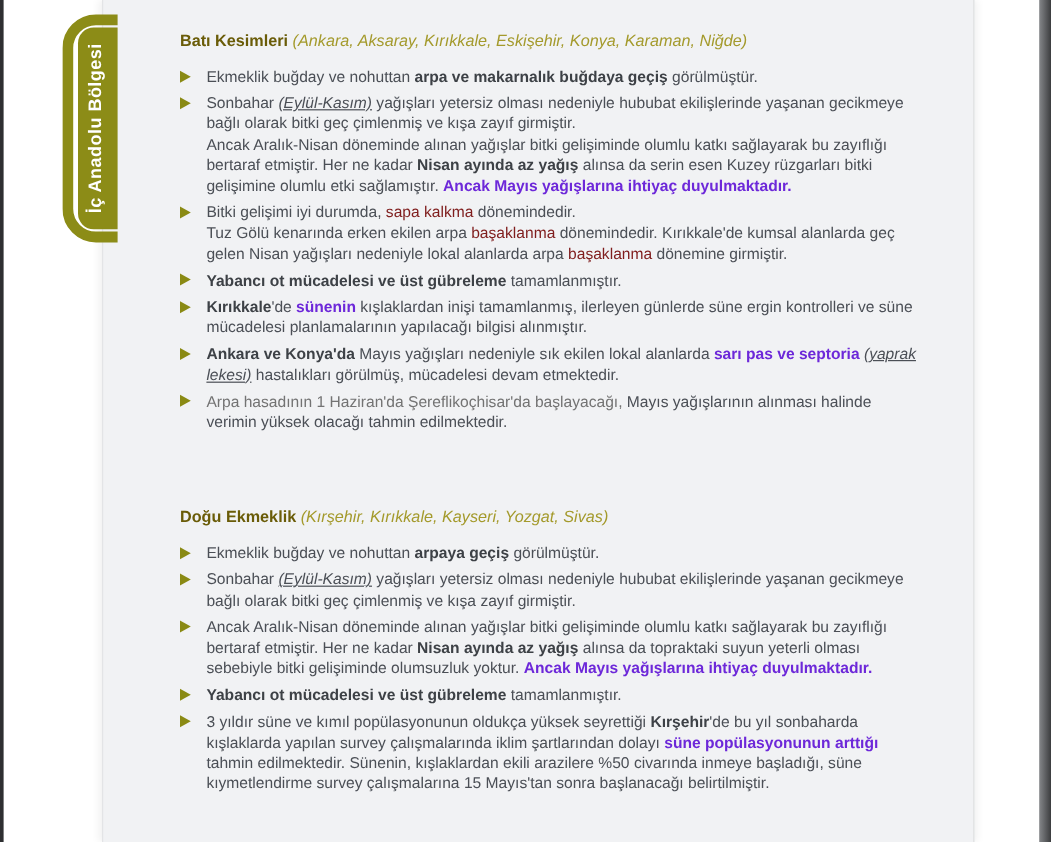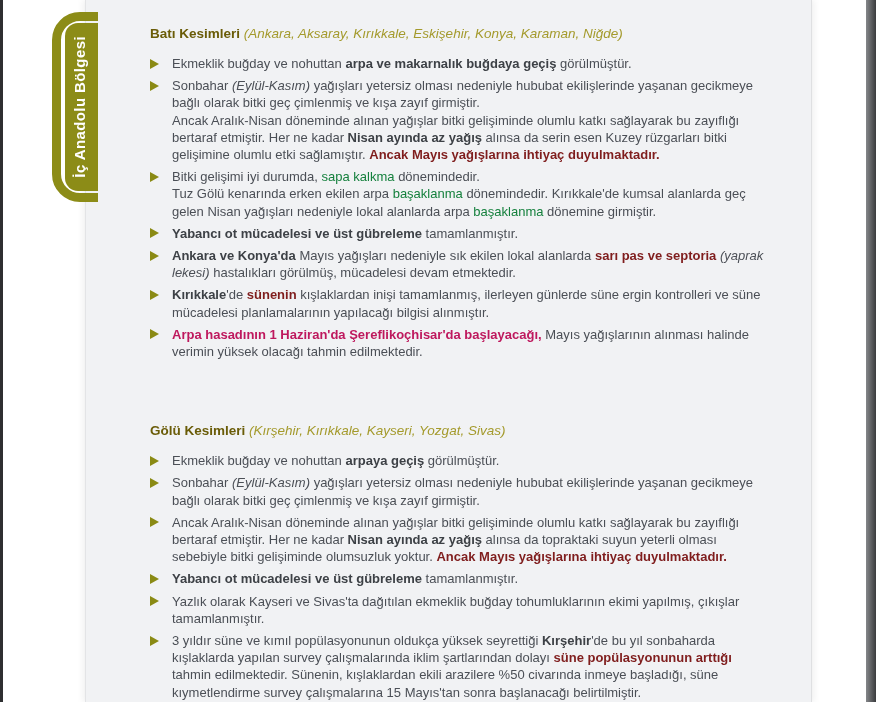--- a/index.html
+++ b/index.html
@@ -64,24 +64,24 @@
   .bullet { display:flex; gap:13px; margin-bottom:5px; }
   .bullet-arrow {
     flex:0 0 auto; width:0; height:0; margin-top:3.5px;
     border-left:9px solid #8a8a14;
     border-top:5.5px solid transparent;
     border-bottom:5.5px solid transparent;
   }
   .bullet-text { flex:1; font-size:13px; line-height:17.2px; color:#4b4f56; }
 
   .seg-b  { font-weight:bold; color:#3d4146; }
-  .seg-i  { font-style:italic; }
-  .seg-rb { font-weight:bold; color:#7f1d1d; }
-  .seg-g  { color:#15803d; }
-  .seg-gb { font-weight:bold; color:#be185d; }
+  .seg-i  { font-style:italic;text-decoration:underline; }
+  .seg-rb { font-weight:bold; color:#6d28d9; }
+  .seg-g  { color:#7f1d1d; }
+  .seg-gb { font-weight:normal; color:#737373; }
 </style>
 </head>
 <body>
 
 <div class="canvas">
   <div class="edge-left"></div>
 
   <div class="page">
     <div class="content" id="content">
         <section class="section">
@@ -98,54 +98,50 @@
             <li class="bullet">
               <span class="bullet-arrow"></span>
               <div class="bullet-text"><span>Bitki gelişimi iyi durumda, </span><span class="seg-g">sapa kalkma</span><span> dönemindedir.</span><br><span>Tuz Gölü kenarında erken ekilen arpa </span><span class="seg-g">başaklanma</span><span> dönemindedir. Kırıkkale'de kumsal alanlarda geç gelen Nisan yağışları nedeniyle lokal alanlarda arpa </span><span class="seg-g">başaklanma</span><span> dönemine girmiştir.</span></div>
             </li>
             <li class="bullet">
               <span class="bullet-arrow"></span>
               <div class="bullet-text"><span class="seg-b">Yabancı ot mücadelesi ve üst gübreleme</span><span> tamamlanmıştır.</span></div>
             </li>
             <li class="bullet">
               <span class="bullet-arrow"></span>
-              <div class="bullet-text"><span class="seg-b">Ankara ve Konya'da</span><span> Mayıs yağışları nedeniyle sık ekilen lokal alanlarda </span><span class="seg-rb">sarı pas ve septoria</span><span> </span><span class="seg-i">(yaprak lekesi)</span><span> hastalıkları görülmüş, mücadelesi devam etmektedir.</span></div>
+              <div class="bullet-text"><span class="seg-b">Kırıkkale</span><span>'de </span><span class="seg-rb">sünenin</span><span> kışlaklardan inişi tamamlanmış, ilerleyen günlerde süne ergin kontrolleri ve süne mücadelesi planlamalarının yapılacağı bilgisi alınmıştır.</span></div>
             </li>
             <li class="bullet">
               <span class="bullet-arrow"></span>
-              <div class="bullet-text"><span class="seg-b">Kırıkkale</span><span>'de </span><span class="seg-rb">sünenin</span><span> kışlaklardan inişi tamamlanmış, ilerleyen günlerde süne ergin kontrolleri ve süne mücadelesi planlamalarının yapılacağı bilgisi alınmıştır.</span></div>
+              <div class="bullet-text"><span class="seg-b">Ankara ve Konya'da</span><span> Mayıs yağışları nedeniyle sık ekilen lokal alanlarda </span><span class="seg-rb">sarı pas ve septoria</span><span> </span><span class="seg-i">(yaprak lekesi)</span><span> hastalıkları görülmüş, mücadelesi devam etmektedir.</span></div>
             </li>
             <li class="bullet">
               <span class="bullet-arrow"></span>
               <div class="bullet-text"><span class="seg-gb">Arpa hasadının 1 Haziran'da Şereflikoçhisar'da başlayacağı,</span><span> Mayıs yağışlarının alınması halinde verimin yüksek olacağı tahmin edilmektedir.</span></div>
             </li>
           </ul>
         </section>
         <section class="section">
-          <h2 class="sec-heading"><span class="sec-title">Gölü Kesimleri</span> <span class="sec-regions">(Kırşehir, Kırıkkale, Kayseri, Yozgat, Sivas)</span></h2>
+          <h2 class="sec-heading"><span class="sec-title">Doğu Ekmeklik</span> <span class="sec-regions">(Kırşehir, Kırıkkale, Kayseri, Yozgat, Sivas)</span></h2>
           <ul class="bullets">
             <li class="bullet">
               <span class="bullet-arrow"></span>
               <div class="bullet-text"><span>Ekmeklik buğday ve nohuttan </span><span class="seg-b">arpaya geçiş</span><span> görülmüştür.</span></div>
             </li>
             <li class="bullet">
               <span class="bullet-arrow"></span>
               <div class="bullet-text"><span>Sonbahar </span><span class="seg-i">(Eylül-Kasım)</span><span> yağışları yetersiz olması nedeniyle hububat ekilişlerinde yaşanan gecikmeye bağlı olarak bitki geç çimlenmiş ve kışa zayıf girmiştir.</span></div>
             </li>
             <li class="bullet">
               <span class="bullet-arrow"></span>
               <div class="bullet-text"><span>Ancak Aralık-Nisan döneminde alınan yağışlar bitki gelişiminde olumlu katkı sağlayarak bu zayıflığı bertaraf etmiştir. Her ne kadar </span><span class="seg-b">Nisan ayında az yağış</span><span> alınsa da topraktaki suyun yeterli olması sebebiyle bitki gelişiminde olumsuzluk yoktur. </span><span class="seg-rb">Ancak Mayıs yağışlarına ihtiyaç duyulmaktadır.</span></div>
             </li>
             <li class="bullet">
               <span class="bullet-arrow"></span>
               <div class="bullet-text"><span class="seg-b">Yabancı ot mücadelesi ve üst gübreleme</span><span> tamamlanmıştır.</span></div>
-            </li>
-            <li class="bullet">
-              <span class="bullet-arrow"></span>
-              <div class="bullet-text"><span>Yazlık olarak Kayseri ve Sivas'ta dağıtılan ekmeklik buğday tohumluklarının ekimi yapılmış, çıkışlar tamamlanmıştır.</span></div>
             </li>
             <li class="bullet">
               <span class="bullet-arrow"></span>
               <div class="bullet-text"><span>3 yıldır süne ve kımıl popülasyonunun oldukça yüksek seyrettiği </span><span class="seg-b">Kırşehir</span><span>'de bu yıl sonbaharda kışlaklarda yapılan survey çalışmalarında iklim şartlarından dolayı </span><span class="seg-rb">süne popülasyonunun arttığı</span><span> tahmin edilmektedir. Sünenin, kışlaklardan ekili arazilere %50 civarında inmeye başladığı, süne kıymetlendirme survey çalışmalarına 15 Mayıs'tan sonra başlanacağı belirtilmiştir.</span></div>
             </li>
           </ul>
         </section>
       </div>
   </div>
 

